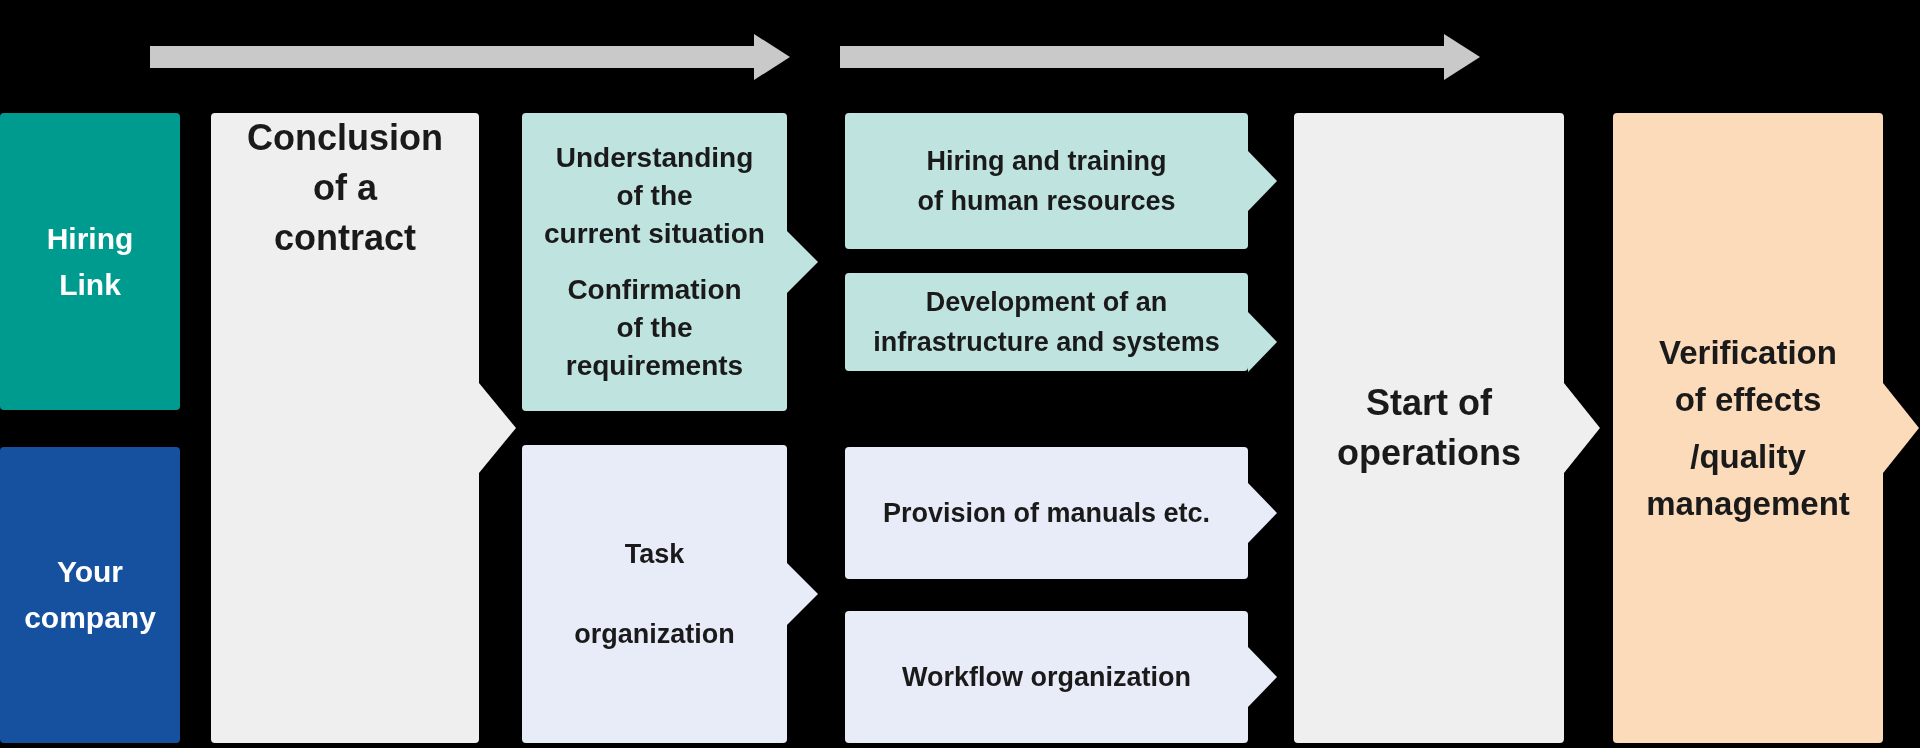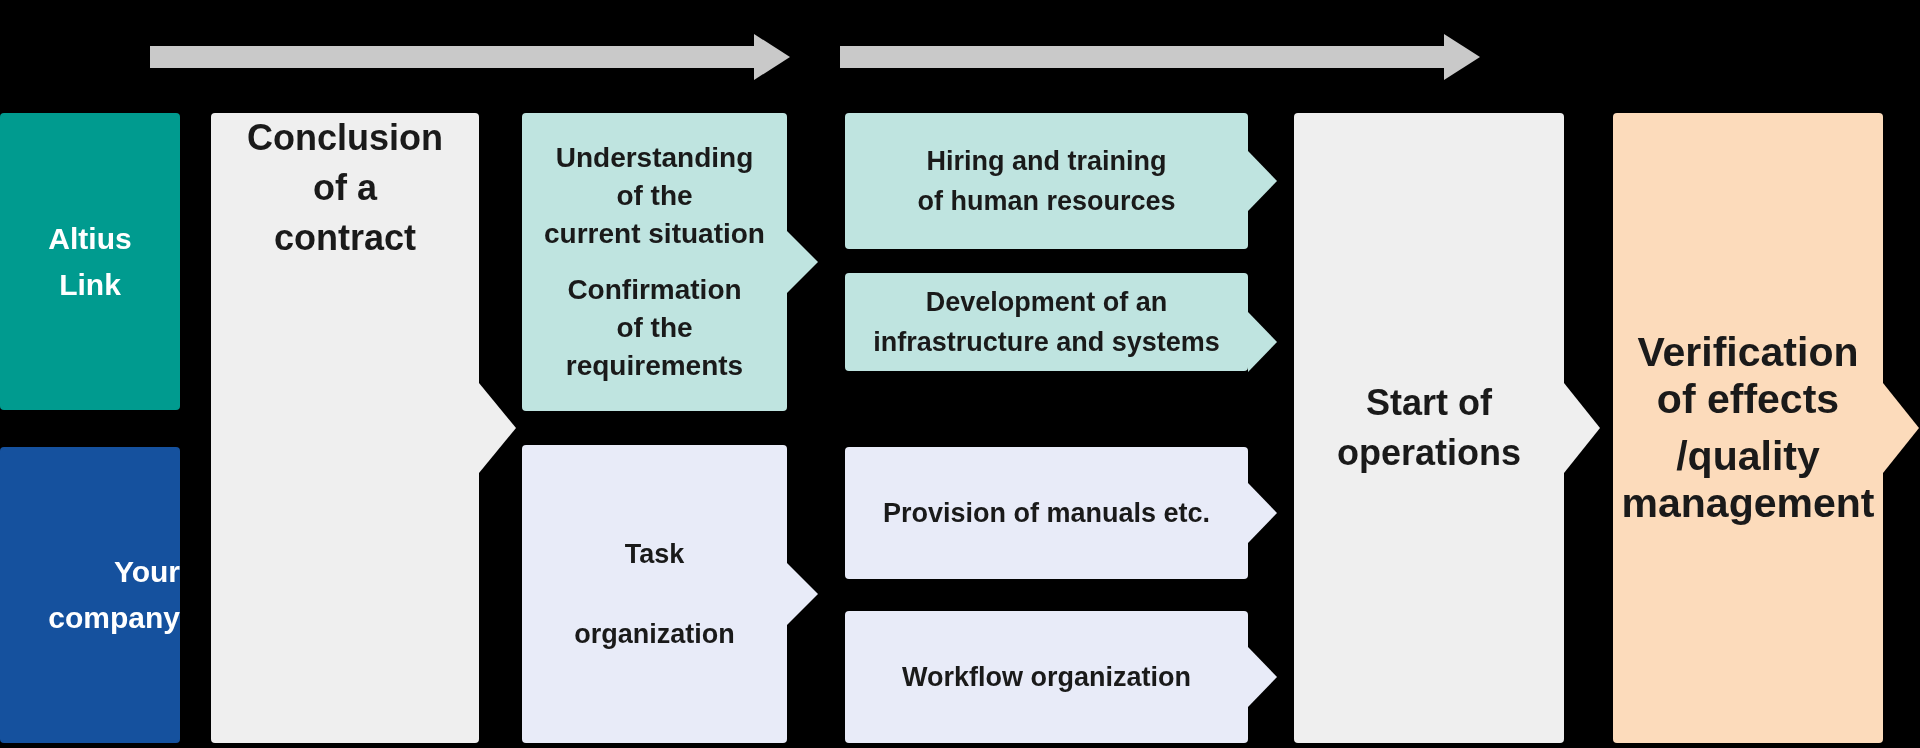--- a/index.html
+++ b/index.html
@@ -21,21 +21,21 @@
     border-radius: 4px;
     display: flex;
     flex-direction: column;
     align-items: center;
     justify-content: center;
     text-align: center;
     box-sizing: border-box;
   }
   
   .lane-teal    { background: var(--altius-teal); color: var(--text-light); }
-  .lane-blue    { background: var(--company-blue); color: var(--text-light); align-items: flex-end; }
+  .lane-blue    { background: var(--company-blue); color: var(--text-light); }
   .stage-gray   { background: var(--stage-gray); }
   .step-teal    { background: var(--step-teal); }
   .step-lav     { background: var(--step-lavender); }
   .stage-orange { background: var(--verification-orange); }
   .stage-gray   .tri { border-left-color: var(--stage-gray); }
   .step-teal    .tri { border-left-color: var(--step-teal); }
   .step-lav     .tri { border-left-color: var(--step-lavender); }
   .stage-orange .tri { border-left-color: var(--verification-orange); }
   
   .tri {
@@ -43,21 +43,21 @@
     width: 0; height: 0;
     border-style: solid;
     border-color: transparent;
   }
   .tri.big   { border-width: 45px 0 45px 37px; right: -37px; }
   .tri.mid   { border-width: 31px 0 31px 31px; right: -31px; }
   .tri.small { border-width: 30px 0 30px 29px; right: -29px; }
   
   .lane-text  { font-size: 30px; line-height: 46px; }
   .stage-text { font-size: 36px; line-height: 50px; }
-  .verif-text { font-size: 41px; line-height: 47px; }
+  .verif-text { font-size: 33px; line-height: 47px; }
   .step-text  { font-size: 27px; line-height: 40px; }
   .understanding-text { font-size: 28px; line-height: 38px; justify-content: center; }
   .para-gap-lg { margin-top: 18px; }
   .para-gap-sm { margin-top: 10px; }
   #conclusion { justify-content: flex-start; }
   
   .tl-arrow { position: absolute; height: 46px; }
   .tl-bar {
     position: absolute;
     left: 0; top: 12px;
@@ -79,21 +79,21 @@
 <div class="tl-arrow" style="left:150px; top:34px; width:640px;">
   <div class="tl-bar" style="width:604px;"></div>
   <div class="tl-head" style="left:604px;"></div>
 </div>
 <div class="tl-arrow" style="left:840px; top:34px; width:640px;">
   <div class="tl-bar" style="width:604px;"></div>
   <div class="tl-head" style="left:604px;"></div>
 </div>
 
 <div class="box lane-teal lane-text" style="left:0; top:113px; width:180px; height:297px;">
-  <div>Altius</div>
+  <div>Hiring</div>
   <div>Link</div>
 </div>
 <div class="box lane-blue lane-text" style="left:0; top:447px; width:180px; height:296px;">
   <div>Your</div>
   <div>company</div>
 </div>
 
 <div id="conclusion" class="box stage-gray stage-text" style="left:211px; top:113px; width:268px; height:630px;">
   <div class="tri big" style="top:270px;"></div>
   <div>Conclusion</div>

